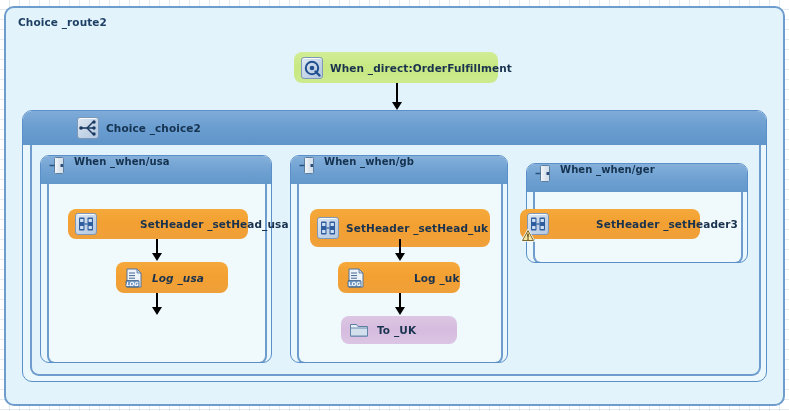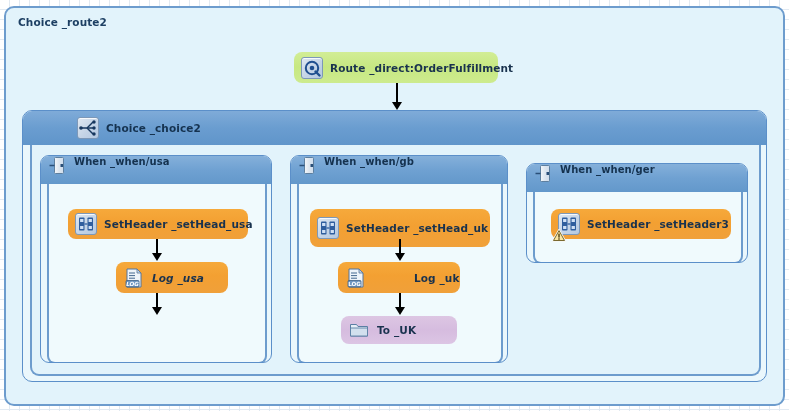--- a/index.html
+++ b/index.html
@@ -184,29 +184,29 @@
     background: linear-gradient(to bottom, #f6a93b 0%, #f3a032 45%, #f0a03a 100%);
     border-radius: 8px;
   }
   
   .endpoint {
     background: linear-gradient(to bottom, #ddc6e3 0%, #d6bcdf 50%, #dcc5e4 100%);
     border-radius: 8px;
   }
 
   
-  #setheader-usa { left: 68px; top: 209px; width: 180px; height: 30px; }
+  #setheader-usa { left: 68px; top: 209px; width: 180px; height: 30px; gap: 36px; }
   #log-usa       { left: 116px; top: 262px; width: 112px; height: 31px; font-style: italic; }
   #to-us         { left: 101px; top: 316px; width: 110px; height: 28px; }
 
   #setheader-uk  { left: 310px; top: 209px; width: 180px; height: 38px; }
   #log-uk        { left: 338px; top: 262px; width: 122px; height: 31px; gap: 40px; }
   #to-uk         { left: 341px; top: 316px; width: 116px; height: 28px; }
 
-  #setheader-ger { left: 551px; top: 209px; width: 180px; height: 30px; }
+  #setheader-ger { left: 520px; top: 209px; width: 180px; height: 30px; gap: 40px; }
 
   
   .ico-frame {
     position: absolute;
     inset: 0;
     border-radius: 3px;
     background: linear-gradient(135deg, #dfe8f2 0%, #c4d4e7 55%, #b4c8e0 100%);
     border: 1px solid #7d98b8;
     box-shadow: inset 0 1px 0 rgba(255,255,255,0.8);
   }
@@ -230,21 +230,21 @@
 
   <div class="node" id="from-node">
     <div class="node-icon">
       <div class="ico-frame"></div>
       <svg width="22" height="22" viewBox="0 0 22 22" style="position:absolute;inset:0;">
         <circle cx="11" cy="11" r="6.2" fill="none" stroke="#1f4f8f" stroke-width="2"></circle>
         <circle cx="11" cy="11" r="2.3" fill="#1f4f8f"></circle>
         <line x1="14.5" y1="14.5" x2="18.5" y2="18.5" stroke="#1f4f8f" stroke-width="2.4" stroke-linecap="round"></line>
       </svg>
     </div>
-    <div class="node-label">Route _direct:OrderFulfillment</div>
+    <div class="node-label">When _direct:OrderFulfillment</div>
   </div>
 
   <div class="arrow" style="left:396px; top:83px;">
     <div class="arrow-line" style="height:20px;"></div>
     <div class="arrow-head" style="top:19px;"></div>
   </div>
 
   <div id="choice-panel">
     <div id="choice-header">
       <div class="node-icon">

